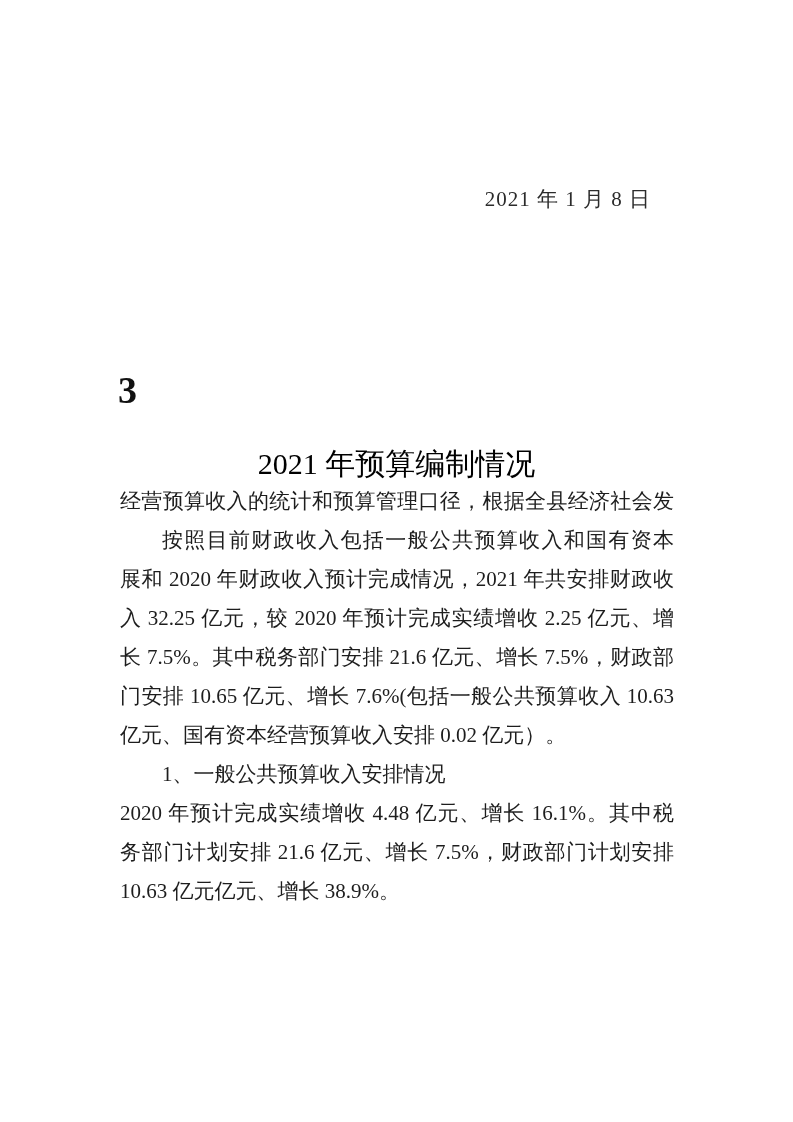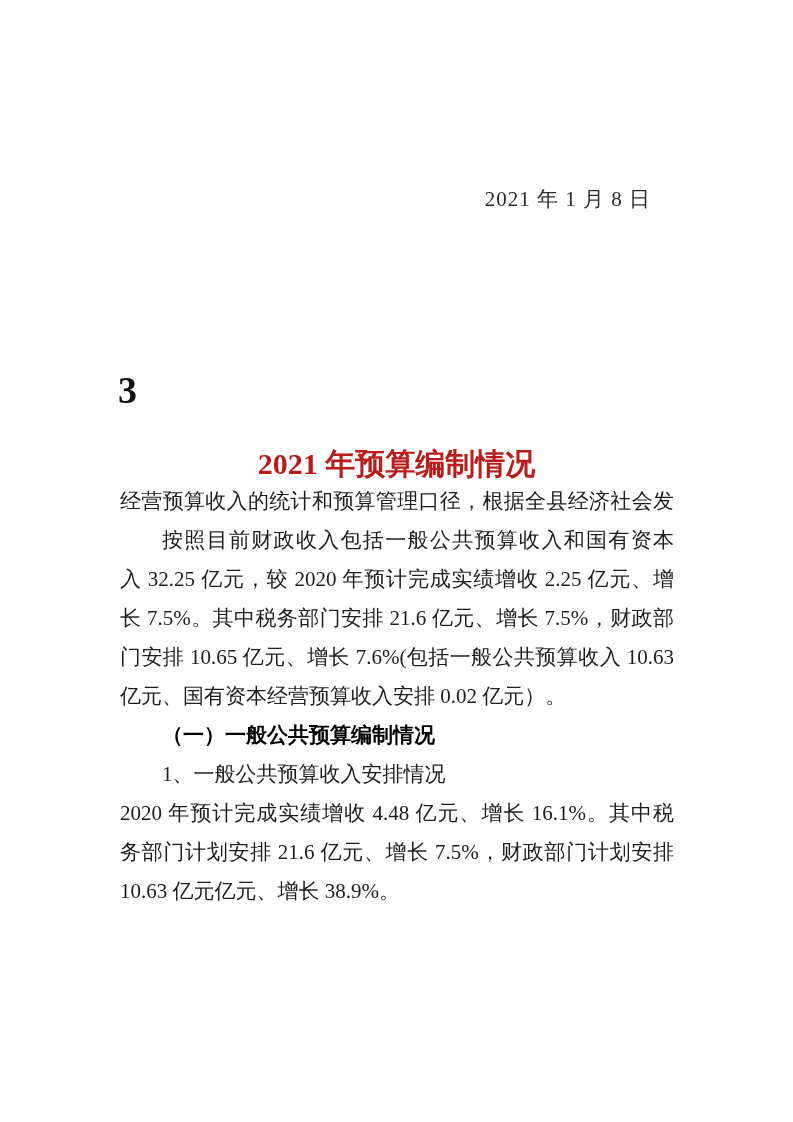--- a/index.html
+++ b/index.html
@@ -35,22 +35,22 @@
     color: #111111;
   }
   .doc-title {
     position: absolute;
     top: 442px;
     left: 0;
     width: 793px;
     text-align: center;
     font-size: 30px;
     line-height: 44px;
-    font-weight: bold;
-    color: #b91c1c;
+    font-weight: normal;
+    color: #000000;
   }
   .body-block {
     position: absolute;
     top: 482px;
     left: 120px;
     width: 554px;
     font-size: 21px;
   }
   .line {
     height: 39px;
@@ -75,26 +75,26 @@
   <div class="date-line">2021 年 1 月 8 日</div>
 
   <div class="section-number">3</div>
 
   <div class="doc-title">2021 年预算编制情况</div>
 
   <div class="body-block">
 
     <div class="line">经营预算收入的统计和预算管理口径，根据全县经济社会发</div>
     <div class="line indent">按照目前财政收入包括一般公共预算收入和国有资本</div>
+    <div class="line">展和 2020 年财政收入预计完成情况，2021 年共安排财政收</div>
     <div class="line">入 32.25 亿元，较 2020 年预计完成实绩增收 2.25 亿元、增</div>
     <div class="line">长 7.5%。其中税务部门安排 21.6 亿元、增长 7.5%，财政部</div>
     <div class="line">门安排 10.65 亿元、增长 7.6%(包括一般公共预算收入 10.63</div>
     <div class="line short">亿元、国有资本经营预算收入安排 0.02 亿元）。</div>
 
-    <div class="line short indent bold">（一）一般公共预算编制情况</div>
     <div class="line short indent">1、一般公共预算收入安排情况</div>
 
     <div class="line">2020 年预计完成实绩增收 4.48 亿元、增长 16.1%。其中税</div>
     <div class="line">务部门计划安排 21.6 亿元、增长 7.5%，财政部门计划安排</div>
     <div class="line short">10.63 亿元亿元、增长 38.9%。</div>
 
   </div>
 
 </div>
 

